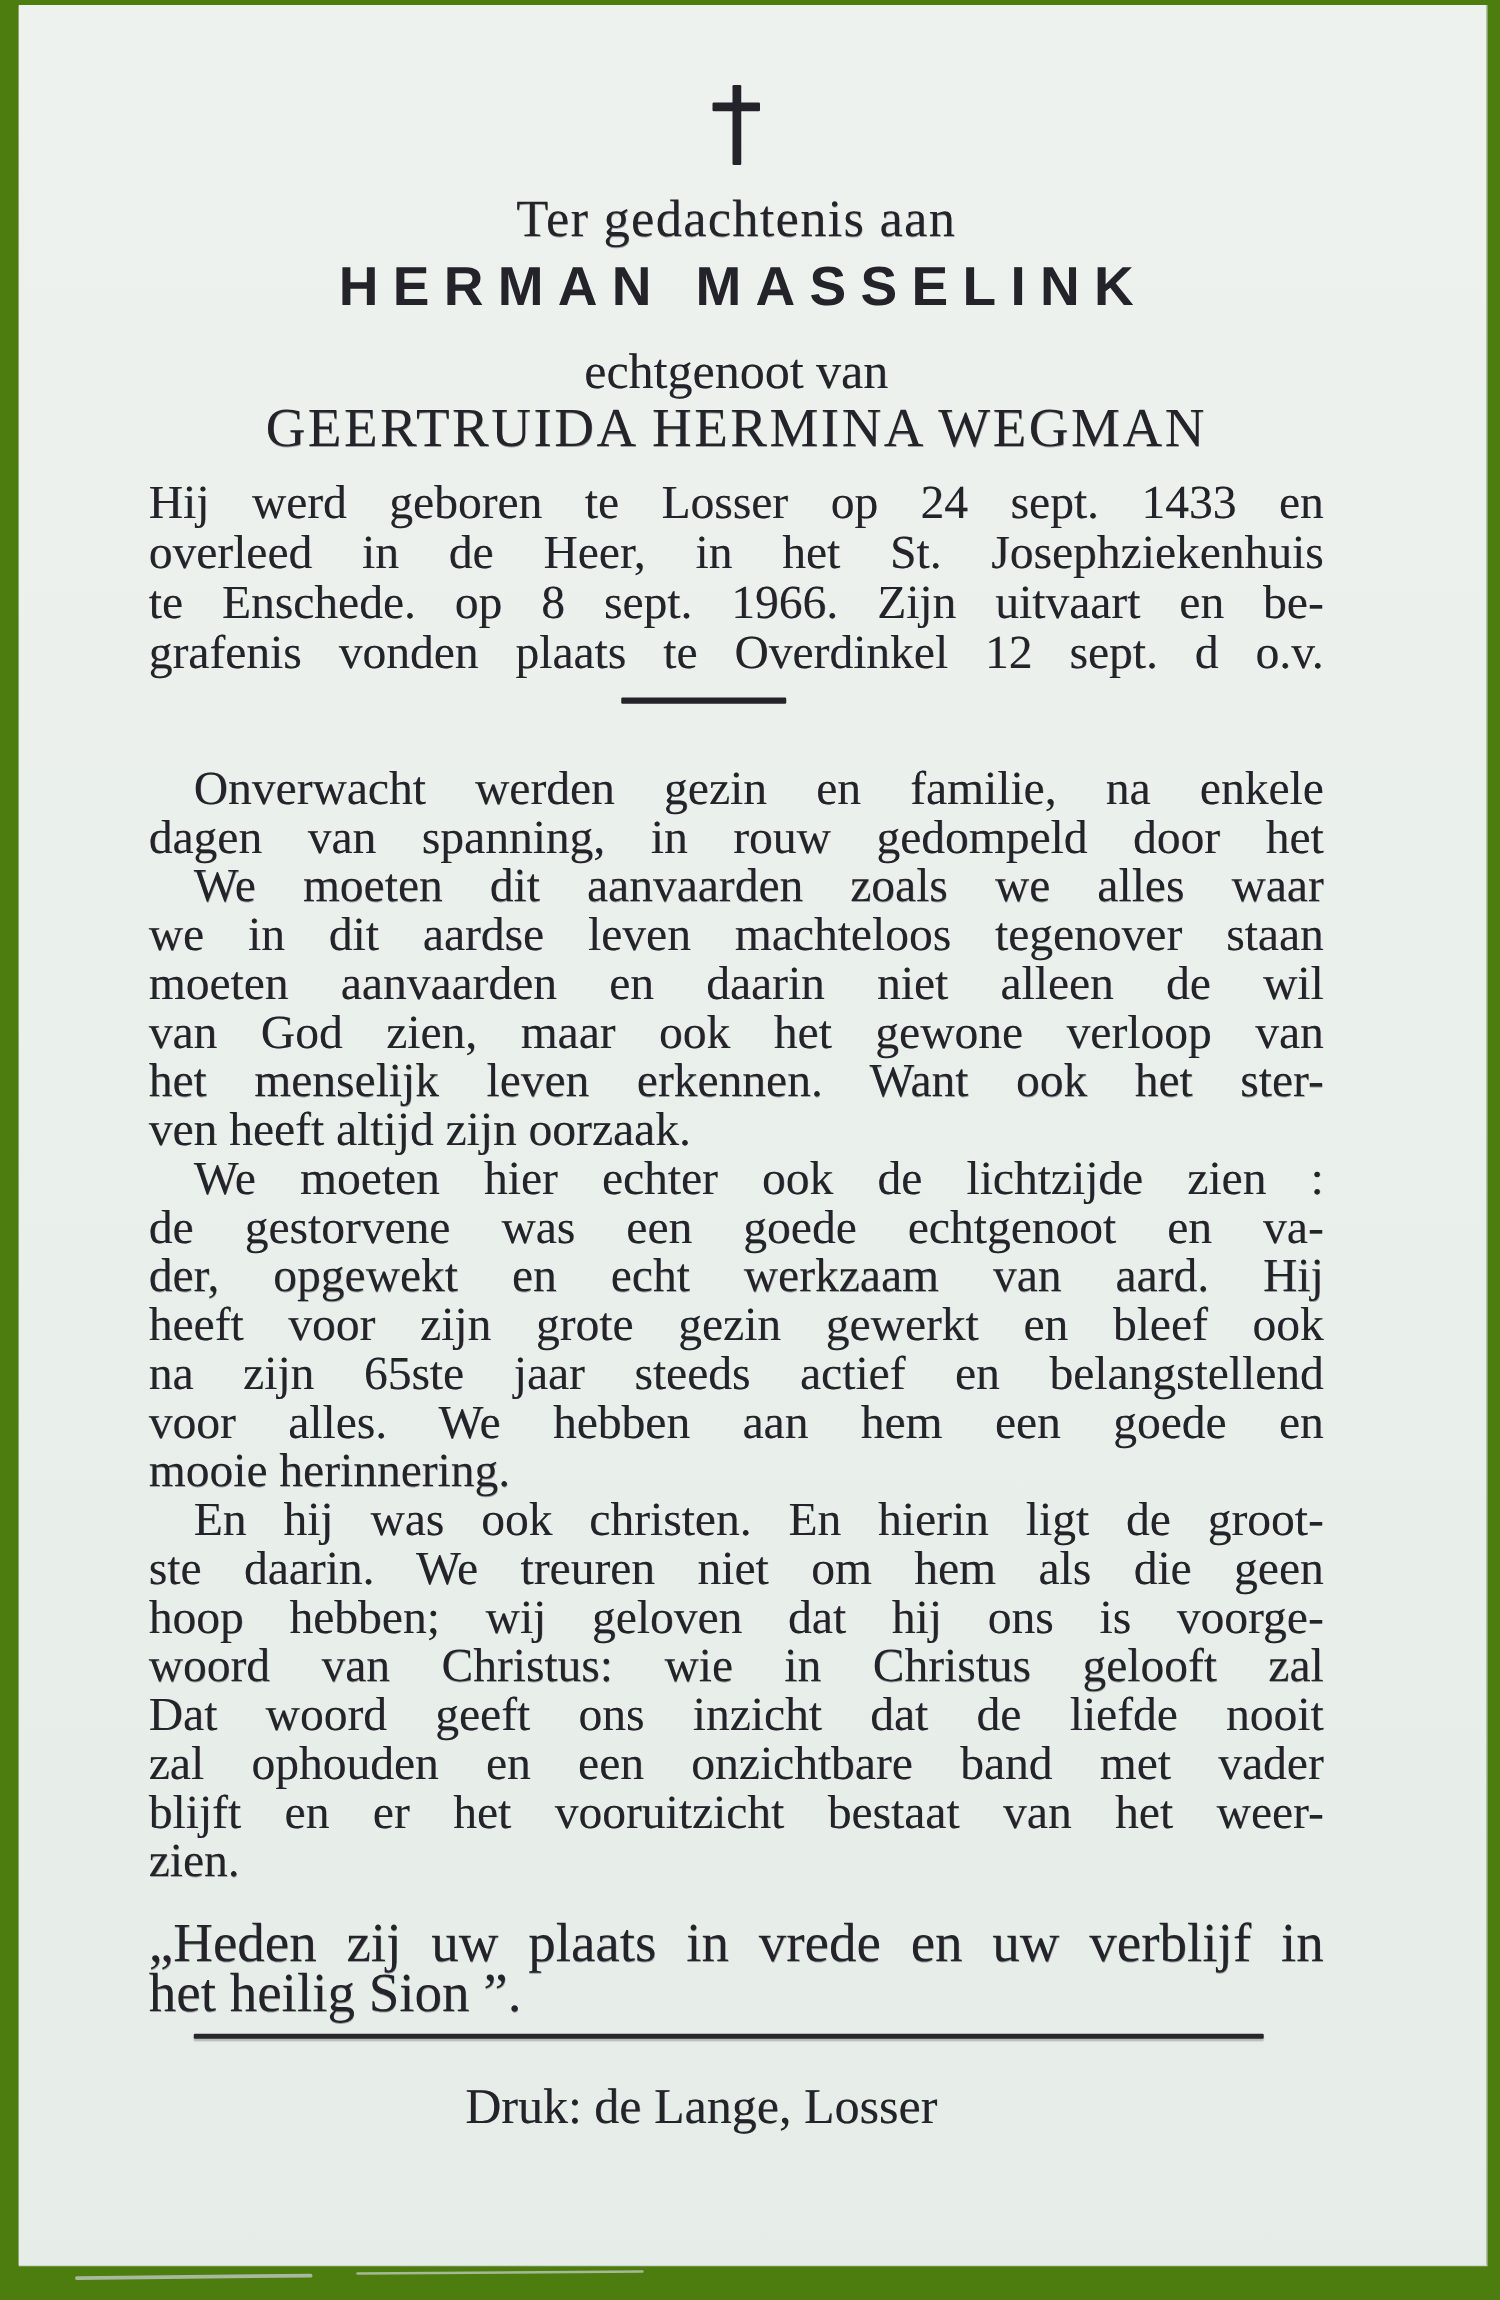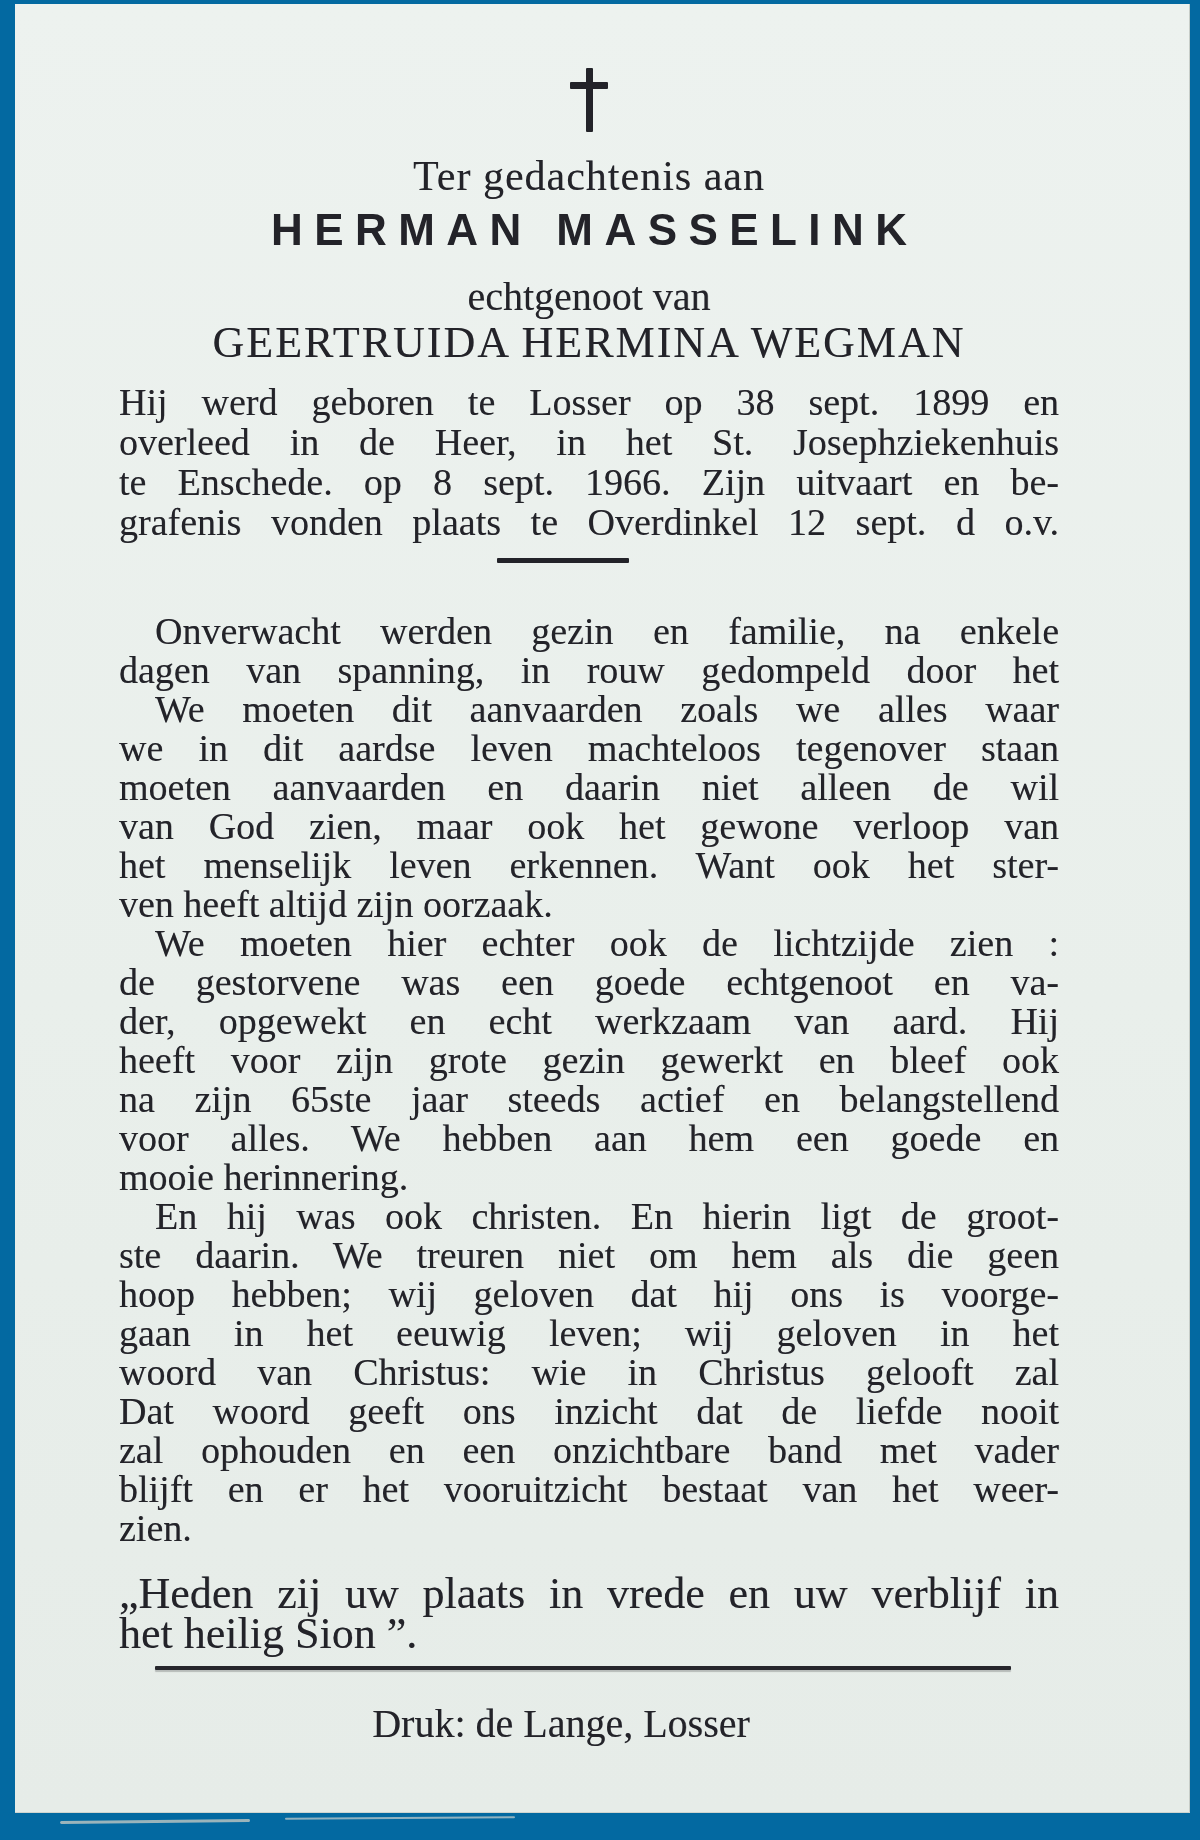--- a/index.html
+++ b/index.html
@@ -1,19 +1,19 @@
 <!DOCTYPE html>
 <html><head>
 <meta charset="utf-8">
 <title>Memorial Card</title>
 <style>
   html,body { margin:0; padding:0; background:#fcfdfb; }
   .page {
     position:relative; width:1200px; height:1840px;
-    background:#0369a1; overflow:hidden;
+    background:#4d7c0f; overflow:hidden;
   }
   
   .paper {
     position:absolute; left:15px; top:4px; width:1174px; height:1808px;
     background:linear-gradient(180deg,#edf2ef 0%, #e9efeb 55%, #e6ece8 100%);
     border-right:1px solid #c7cdc8;
     box-shadow:0 1px 0 #cfd5d0;
   }
   .content {
     position:relative; margin-left:104px; width:940px;
@@ -74,21 +74,21 @@
       <div class="cross-wrap">
         <div class="cross"></div>
       </div>
 
       <div class="memorial">Ter gedachtenis aan</div>
       <h1 class="name">HERMAN MASSELINK</h1>
       <div class="relation">echtgenoot van</div>
       <div class="spouse">GEERTRUIDA HERMINA WEGMAN</div>
 
       <div class="intro para">
-          <div class="tline">Hij werd geboren te Losser op 38 sept. 1899 en</div>
+          <div class="tline">Hij werd geboren te Losser op 24 sept. 1433 en</div>
           <div class="tline">overleed in de Heer, in het St. Josephziekenhuis</div>
           <div class="tline">te Enschede. op 8 sept. 1966. Zijn uitvaart en be-</div>
           <div class="tline">grafenis vonden plaats te Overdinkel 12 sept. d o.v.</div>
         </div>
 
       <div class="rule-short"></div>
 
       <div class="bodytext">
           <div class="para">
             <div class="tline indent">Onverwacht werden gezin en familie, na enkele</div>
@@ -108,21 +108,20 @@
             <div class="tline">der, opgewekt en echt werkzaam van aard. Hij</div>
             <div class="tline">heeft voor zijn grote gezin gewerkt en bleef ook</div>
             <div class="tline">na zijn 65ste jaar steeds actief en belangstellend</div>
             <div class="tline">voor alles. We hebben aan hem een goede en</div>
             <div class="tline plain">mooie herinnering.</div>
           </div>
           <div class="para">
             <div class="tline indent">En hij was ook christen. En hierin ligt de groot-</div>
             <div class="tline">ste daarin. We treuren niet om hem als die geen</div>
             <div class="tline">hoop hebben; wij geloven dat hij ons is voorge-</div>
-            <div class="tline">gaan in het eeuwig leven; wij geloven in het</div>
             <div class="tline">woord van Christus: wie in Christus gelooft zal</div>
             <div class="tline">Dat woord geeft ons inzicht dat de liefde nooit</div>
             <div class="tline">zal ophouden en een onzichtbare band met vader</div>
             <div class="tline">blijft en er het vooruitzicht bestaat van het weer-</div>
             <div class="tline plain">zien.</div>
           </div>
         </div>
 
       <div class="quote para">
           <div class="tline">„Heden zij uw plaats in vrede en uw verblijf in</div>

